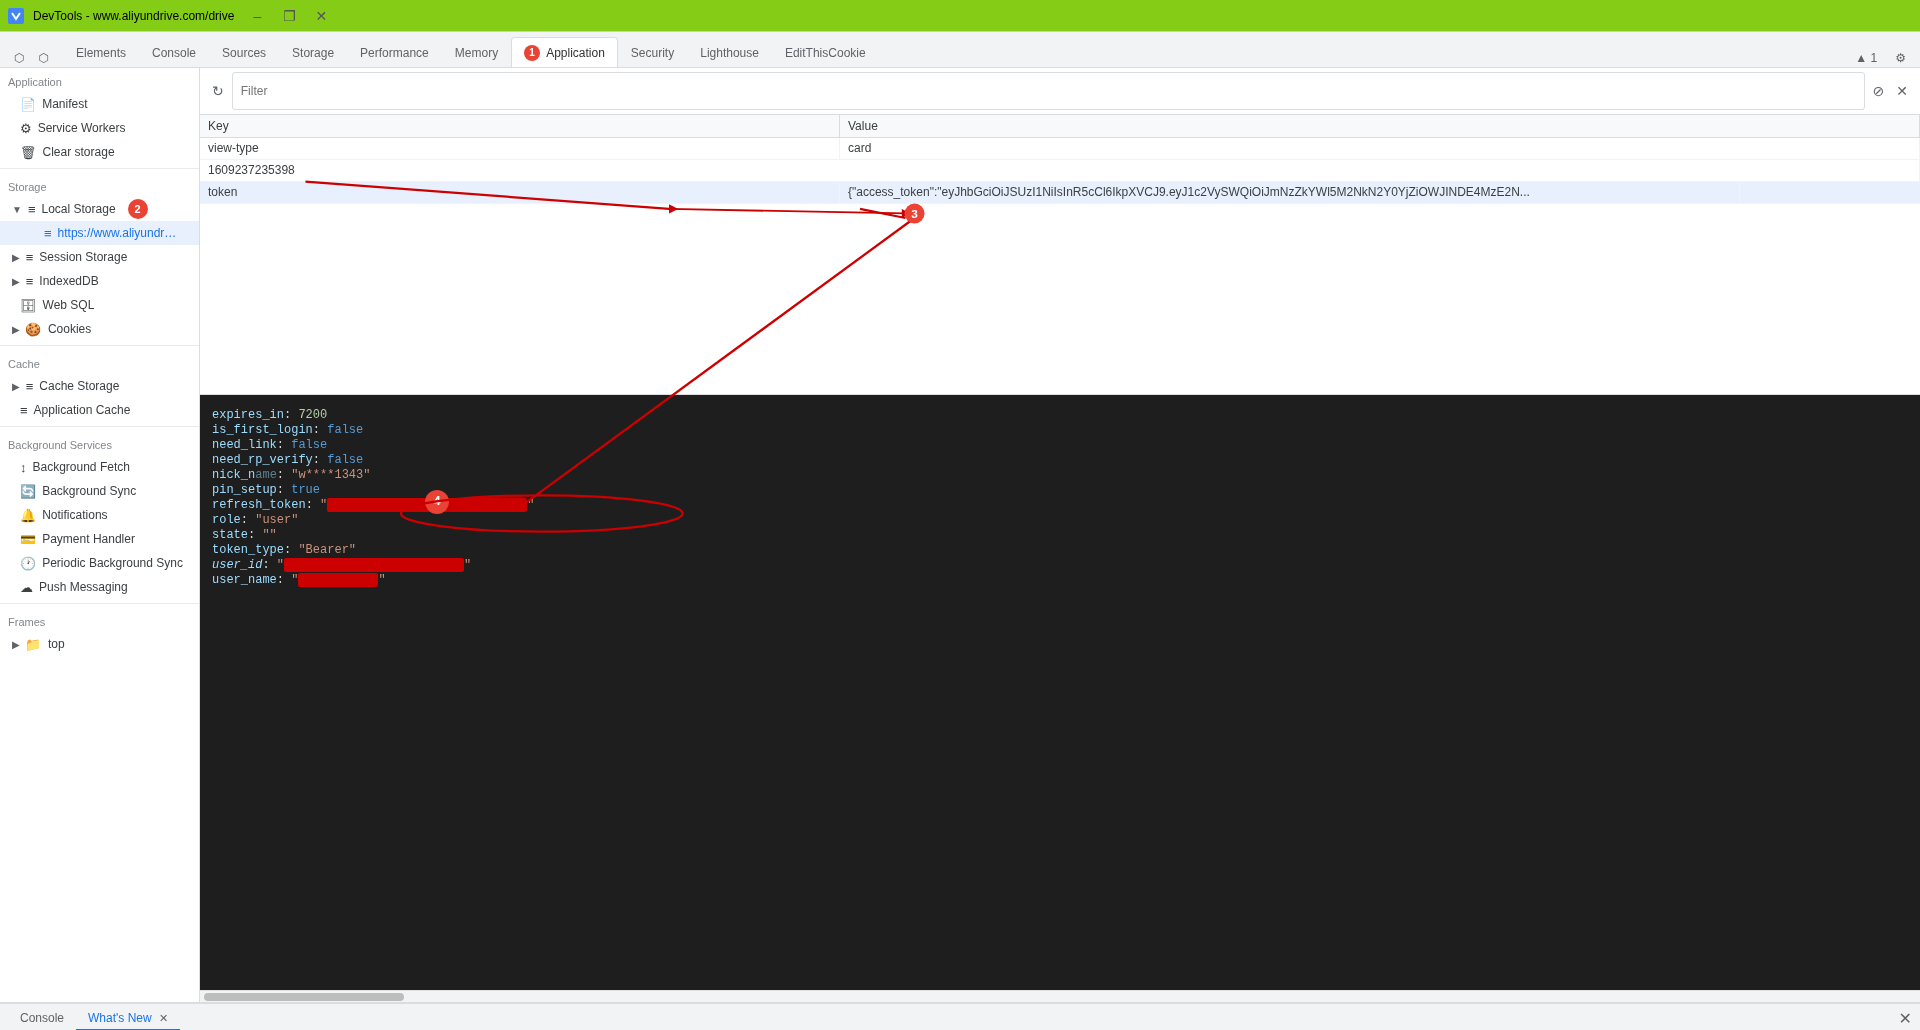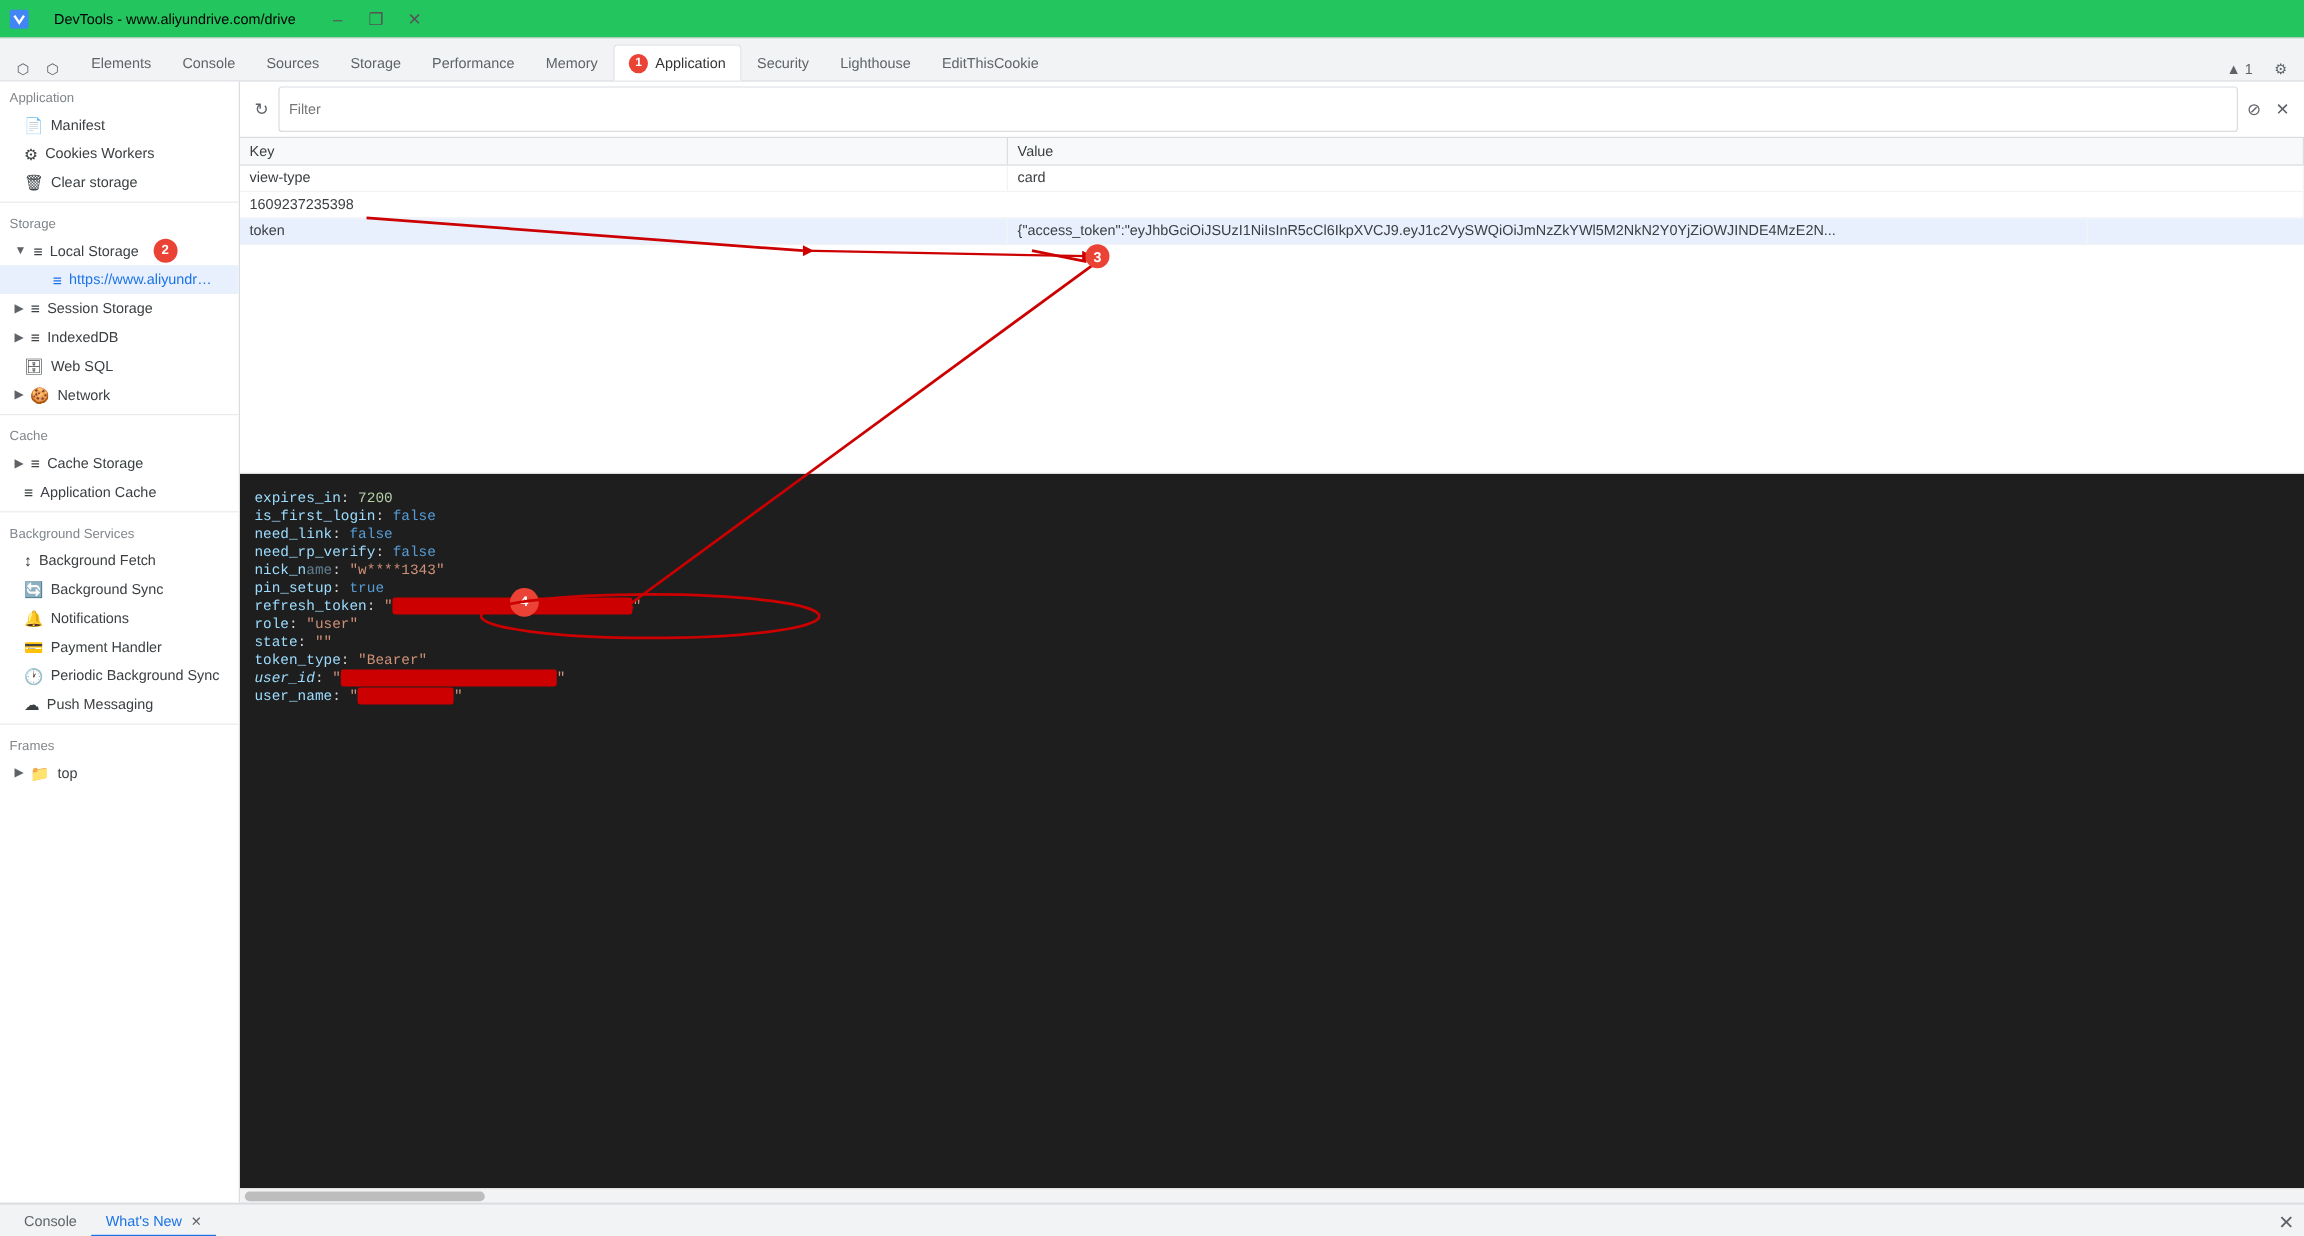--- a/index.html
+++ b/index.html
@@ -1,25 +1,25 @@
 <!DOCTYPE html>
 <html><head>
   <meta charset="utf-8">
   <style>
     * { margin: 0; padding: 0; box-sizing: border-box; }
     body { font-family: -apple-system, 'Segoe UI', Arial, sans-serif; font-size: 12px; background: #f5f5f5; overflow: hidden; width: 1920px; height: 1030px; }
 
     
     .titlebar {
       height: 32px;
-      background: #22c55e;
+      background: #84cc16;
       display: flex;
       align-items: center;
       padding: 0 8px;
-      gap: 21px;
+      gap: 9px;
       font-size: 12px;
       border-bottom: 1px solid #ccc;
     }
     .titlebar-controls { display: flex; gap: 4px; }
     .titlebar-btn { width: 28px; height: 20px; background: transparent; border: none; cursor: pointer; font-size: 14px; display: flex; align-items: center; justify-content: center; color: #555; }
 
     
     .tabbar {
       height: 36px;
       background: #f1f3f4;
@@ -324,21 +324,21 @@
 <div class="main-layout">
 
   <div class="sidebar">
     <div class="sidebar-section-label">Application</div>
     <div class="sidebar-item">
       <span class="icon">📄</span>
       <span>Manifest</span>
     </div>
     <div class="sidebar-item">
       <span class="icon">⚙</span>
-      <span>Cookies Workers</span>
+      <span>Service Workers</span>
     </div>
     <div class="sidebar-item">
       <span class="icon">🗑</span>
       <span>Clear storage</span>
     </div>
     <div class="sidebar-divider"></div>
     <div class="sidebar-section-label">Storage</div>
     <div class="sidebar-item" style="padding-left:12px;">
       <span class="arrow">▼</span>
       <span class="icon">≡</span>
@@ -359,21 +359,21 @@
       <span class="icon">≡</span>
       <span>IndexedDB</span>
     </div>
     <div class="sidebar-item" style="padding-left:20px;">
       <span class="icon">🗄</span>
       <span>Web SQL</span>
     </div>
     <div class="sidebar-item" style="padding-left:12px;">
       <span class="arrow">▶</span>
       <span class="icon">🍪</span>
-      <span>Network</span>
+      <span>Cookies</span>
     </div>
     <div class="sidebar-divider"></div>
     <div class="sidebar-section-label">Cache</div>
     <div class="sidebar-item" style="padding-left:12px;">
       <span class="arrow">▶</span>
       <span class="icon">≡</span>
       <span>Cache Storage</span>
     </div>
     <div class="sidebar-item" style="padding-left:20px;">
       <span class="icon">≡</span>

